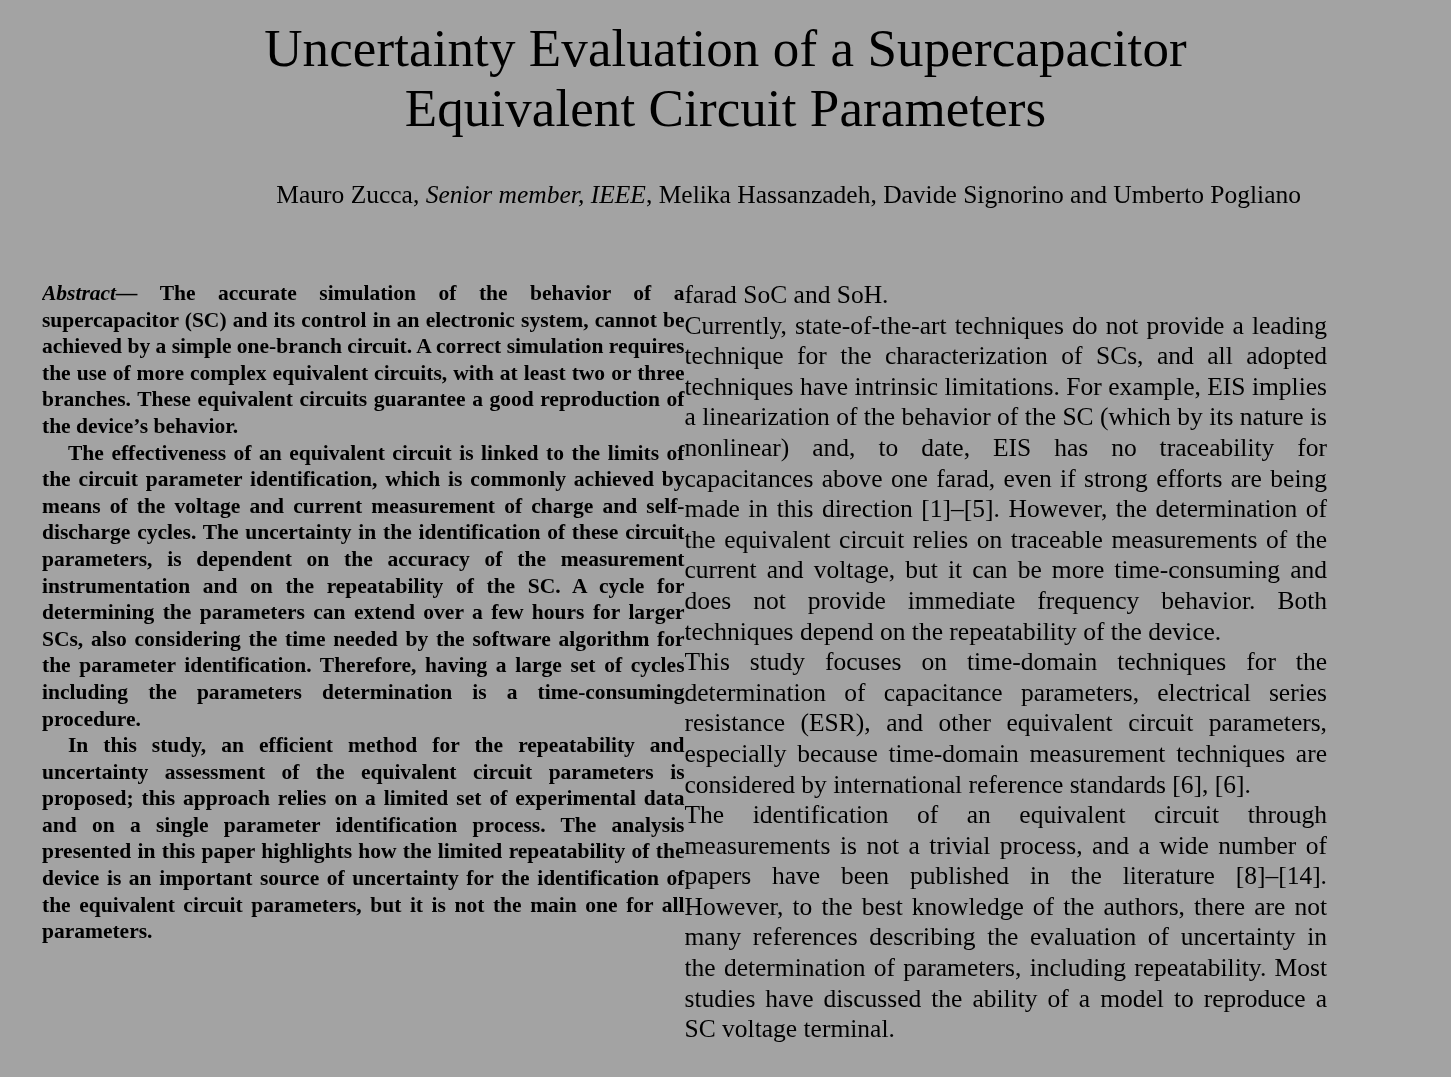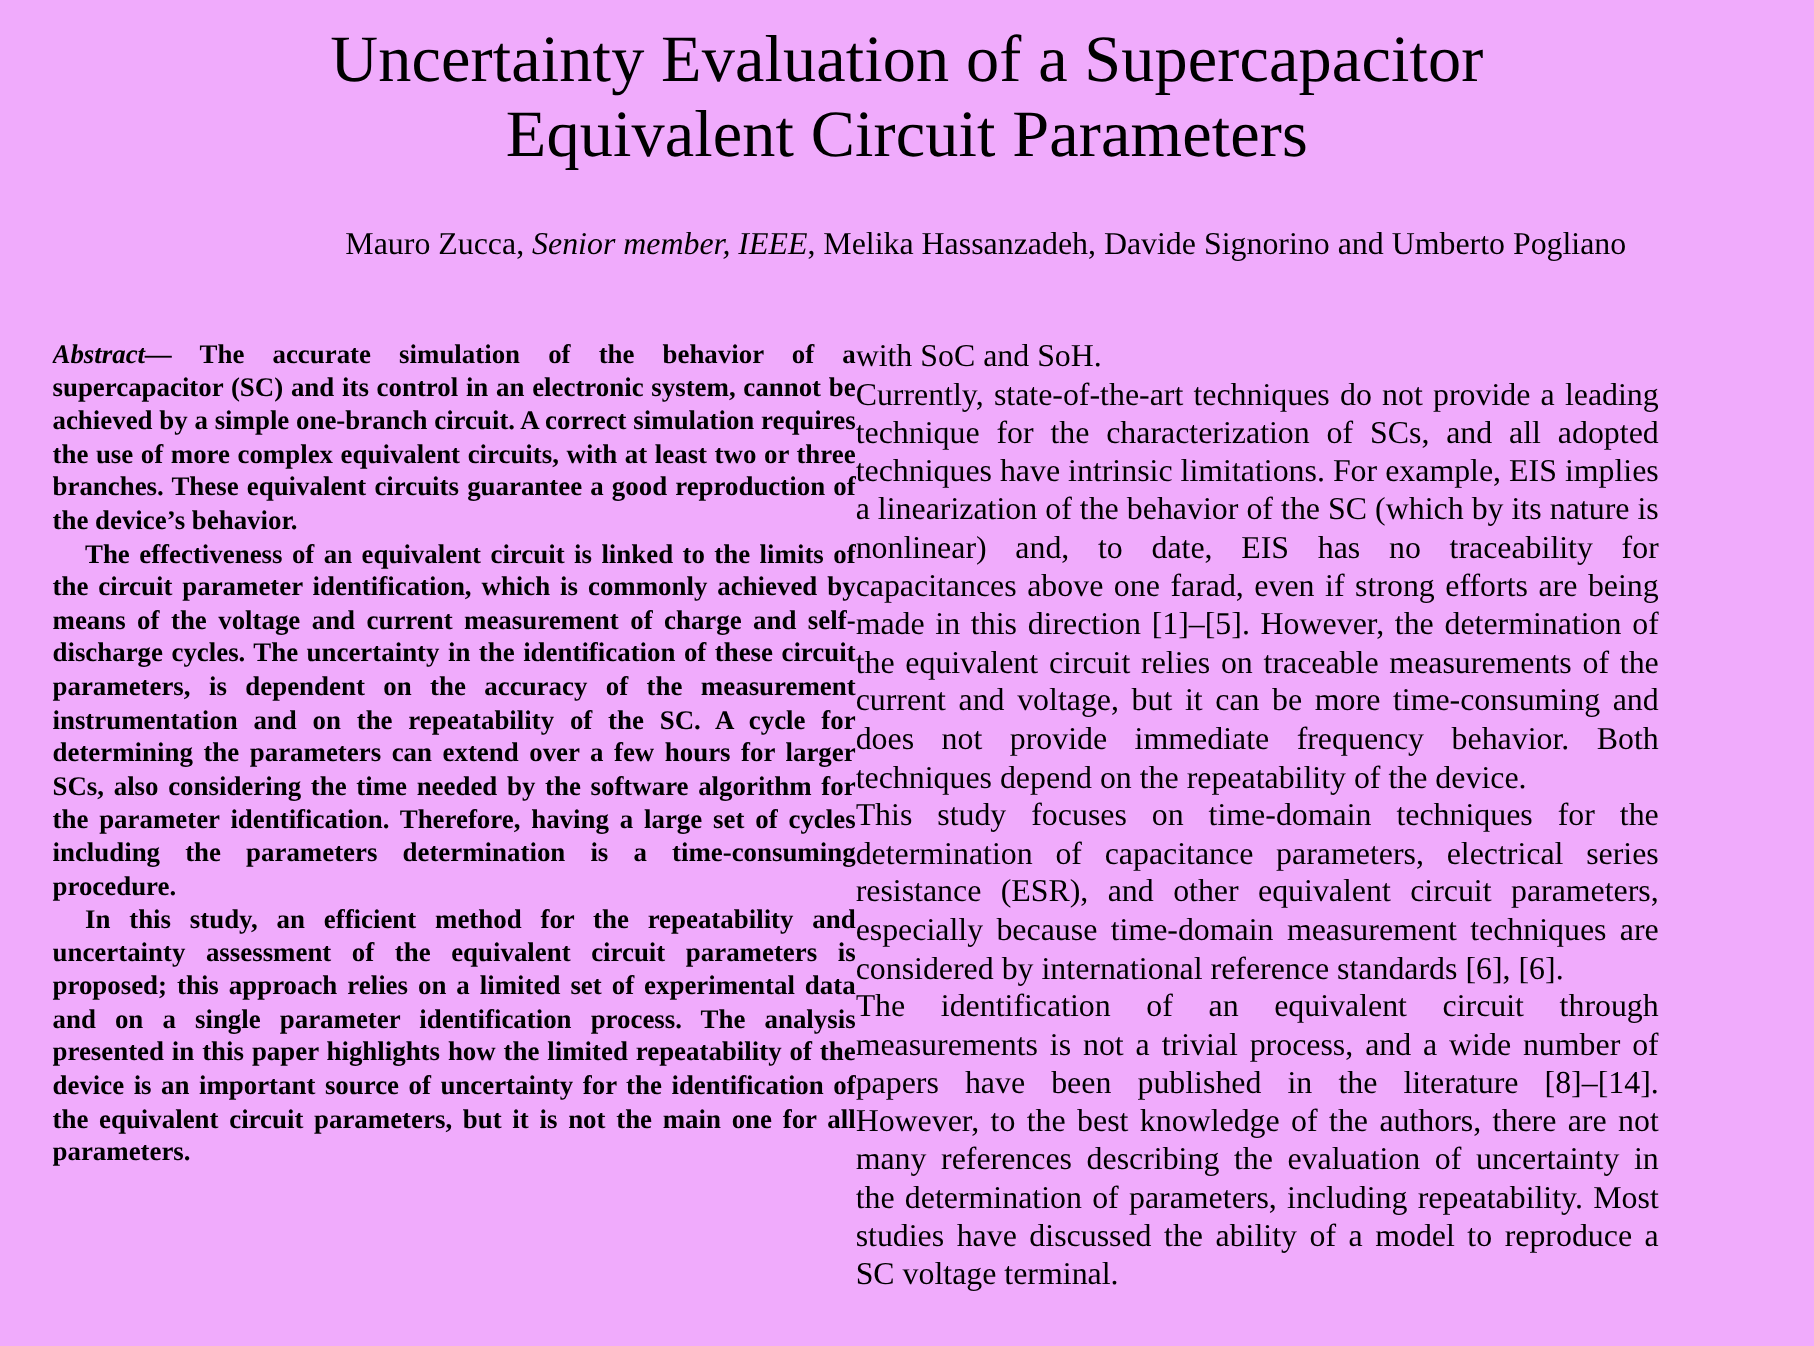--- a/index.html
+++ b/index.html
@@ -14,21 +14,21 @@
     font-family: "Liberation Serif", "DejaVu Serif", serif;
     color: #000000;
     -webkit-font-smoothing: antialiased;
   }
   .page {
     position: relative;
     width: 1451px;
     height: 1077px;
     box-sizing: border-box;
     padding: 0;
-    background: #f0abfc;
+    background: #a3a3a3;
   }
 
   
   .title-block {
     padding: 18px 150px 0 150px;
   }
   .paper-title {
     font-family: "Liberation Serif", "DejaVu Serif", serif;
     font-size: 53px;
     font-weight: 400;
@@ -45,21 +45,21 @@
     line-height: 1.25;
     white-space: nowrap;
   }
   .authors-line .ital {
     font-style: italic;
   }
 
   
   .columns {
     position: absolute;
-    top: 270px;
+    top: 280px;
     left: 0;
     width: 1369px;
     display: flex;
     padding: 0 42px;
     box-sizing: border-box;
     align-items: flex-start;
   }
   .col {
     width: 667px;
     overflow: hidden;
@@ -130,21 +130,21 @@
       </p>
 
       <p class="indent">The effectiveness of an equivalent circuit is linked to the limits of the circuit parameter identification, which is commonly achieved by means of the voltage and current measurement of charge and self-discharge cycles. The uncertainty in the identification of these circuit parameters, is dependent on the accuracy of the measurement instrumentation and on the repeatability of the SC. A cycle for determining the parameters can extend over a few hours for larger SCs, also considering the time needed by the software algorithm for the parameter identification. Therefore, having a large set of cycles including the parameters determination is a time-consuming procedure.</p>
 
       <p class="indent">In this study, an efficient method for the repeatability and uncertainty assessment of the equivalent circuit parameters is proposed; this approach relies on a limited set of experimental data and on a single parameter identification process. The analysis presented in this paper highlights how the limited repeatability of the device is an important source of uncertainty for the identification of the equivalent circuit parameters, but it is not the main one for all parameters.</p>
 
     </div>
 
     <div class="col col-right">
 
-      <p>with SoC and SoH.</p>
+      <p>farad SoC and SoH.</p>
 
       <p>Currently, state-of-the-art techniques do not provide a leading technique for the characterization of SCs, and all adopted techniques have intrinsic limitations. For example, EIS implies a linearization of the behavior of the SC (which by its nature is nonlinear) and, to date, EIS has no traceability for capacitances above one farad, even if strong efforts are being made in this direction [1]–[5]. However, the determination of the equivalent circuit relies on traceable measurements of the current and voltage, but it can be more time-consuming and does not provide immediate frequency behavior. Both techniques depend on the repeatability of the device.</p>
 
       <p>This study focuses on time-domain techniques for the determination of capacitance parameters, electrical series resistance (ESR), and other equivalent circuit parameters, especially because time-domain measurement techniques are considered by international reference standards [6], [6].</p>
 
       <p>The identification of an equivalent circuit through measurements is not a trivial process, and a wide number of papers have been published in the literature [8]–[14]. However, to the best knowledge of the authors, there are not many references describing the evaluation of uncertainty in the determination of parameters, including repeatability. Most studies have discussed the ability of a model to reproduce a SC voltage terminal.</p>
 
     </div>
 
   </div>

